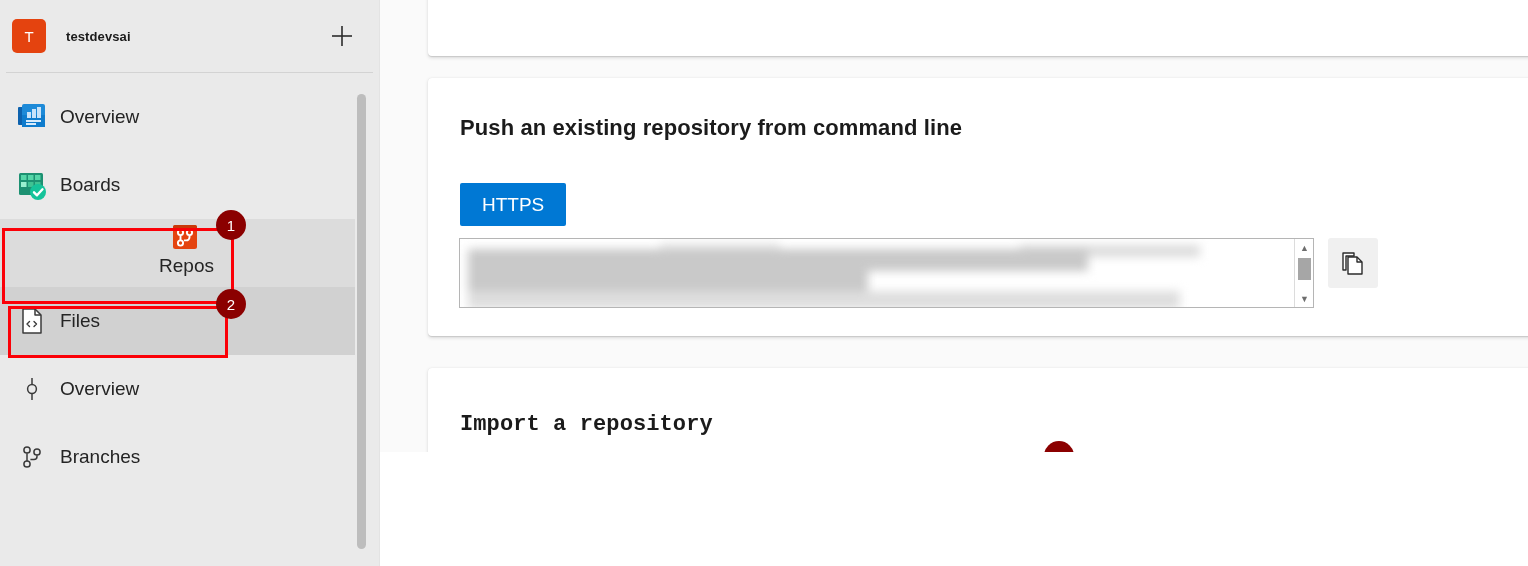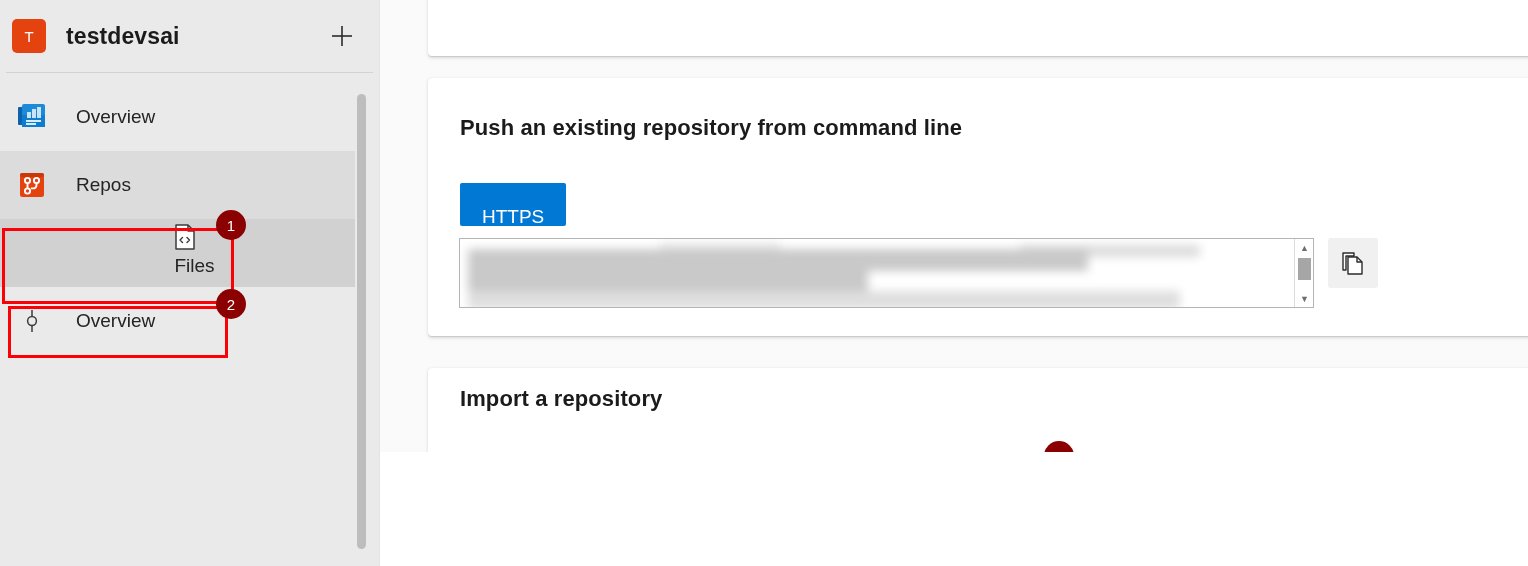--- a/index.html
+++ b/index.html
@@ -26,21 +26,21 @@
   }
   .proj-avatar {
     width: 34px; height: 34px; border-radius: 5px;
     background: #e4430f;
     color: #fff; font-size: 15px;
     display: flex; align-items: center; justify-content: center;
     flex: 0 0 34px;
   }
   .proj-name {
     margin-left: 20px;
-    font-size: 23px; font-weight: bold; color: #1b1b1b;
+    font-size: 13px; font-weight: bold; color: #1b1b1b;
     letter-spacing: .1px;
   }
   .add-btn {
     position: absolute; right: 22px; top: 50%;
     transform: translateY(-50%);
     width: 30px; height: 30px;
     display: flex; align-items: center; justify-content: center;
     color: #2b2b2b;
   }
   .add-btn svg { display: block; }
@@ -55,25 +55,25 @@
     position: relative;
     width: 355px;
   }
   .nav-item .ico {
     width: 36px; height: 36px;
     flex: 0 0 36px;
     display: flex; align-items: center; justify-content: center;
     margin-left: 6px;
   }
   .nav-item .lbl {
-    margin-left: 26px;
+    margin-left: 10px;
     font-size: 19px; color: #242424;
   }
-  .nav-item.hl-light { background: #dcdcdc; }
-  .nav-item.hl-dark  { background: #d1d1d1; flex-direction: column; }
+  .nav-item.hl-light { background: #dcdcdc; flex-direction: column; }
+  .nav-item.hl-dark  { background: #d1d1d1; }
 
   
   .sb-track {
     position: absolute; top: 78px; right: 13px;
     width: 9px; height: 486px;
     background: transparent;
   }
   .sb-thumb {
     position: absolute; top: 16px; left: 0;
     width: 9px; height: 455px;
@@ -95,29 +95,29 @@
     box-shadow: 0 1.6px 3.6px rgba(0,0,0,.13), 0 .3px .9px rgba(0,0,0,.10);
   }
   #card-cmdline { top: -78px; height: 134px; }
   #card-push    { top: 78px;  height: 258px; }
   #card-import  { top: 368px; height: 178px; }
   .card-title {
     font-size: 22px; font-weight: bold; color: #1b1b1b;
     letter-spacing: .1px;
   }
   #card-push .card-title  { position: absolute; left: 32px; top: 37px; }
-  #card-import .card-title{ position: absolute; left: 32px; top: 18px; }
+  #card-import .card-title{ position: absolute; left: 32px; top: 44px; font-family: Liberation Mono, monospace; }
 
   .tabs {
     position: absolute; left: 32px; top: 105px;
     display: flex; background: #f3f2f1; border-radius: 2px;
     overflow: hidden;
   }
   .tab {
-    padding: 12px 22px; height: 43px; line-height: 43px;
+    padding: 0 22px; height: 43px; line-height: 43px;
     font-size: 19px; color: #1b1b1b;
   }
   .tab.active { background: #0078d4; color: #ffffff; }
 
   .url-row {
     position: absolute; left: 31px; top: 160px;
     display: flex; align-items: flex-start;
   }
   .url-box {
     position: relative;
@@ -220,20 +220,36 @@
             <rect x="11" y="11" width="4" height="6" fill="#c8e3fa"></rect>
             <rect x="16" y="8" width="4" height="9" fill="#c8e3fa"></rect>
             <rect x="21" y="6" width="4" height="11" fill="#c8e3fa"></rect>
             <rect x="10" y="19" width="15" height="2" fill="#d8ecfc"></rect>
             <rect x="10" y="22" width="10" height="2" fill="#d8ecfc"></rect>
           </svg>
         </span>
         <span class="lbl">Overview</span>
       </div>
 
+      <div class="nav-item">
+        <span class="ico">
+          <svg width="32" height="32" viewBox="0 0 32 32">
+            <rect x="3" y="4" width="24" height="22" rx="1.5" fill="#1d9172"></rect>
+            <rect x="5" y="6" width="5.5" height="5" fill="#55d6a8"></rect>
+            <rect x="12" y="6" width="5.5" height="5" fill="#55d6a8"></rect>
+            <rect x="19" y="6" width="5.5" height="5" fill="#55d6a8"></rect>
+            <rect x="5" y="13" width="5.5" height="5" fill="#9af0cf"></rect>
+            <rect x="12" y="13" width="5.5" height="5" fill="#3fc293"></rect>
+            <rect x="19" y="13" width="5.5" height="5" fill="#3fc293"></rect>
+            <circle cx="22" cy="23" r="8" fill="#15c39a"></circle>
+            <path d="M18 23.3 l3 3 l5.5 -6" stroke="#ffffff" stroke-width="2.4" fill="none" stroke-linecap="round" stroke-linejoin="round"></path>
+          </svg>
+        </span>
+        <span class="lbl">Boards</span>
+      </div>
 
       <div class="nav-item hl-light">
         <span class="ico">
           <svg width="32" height="32" viewBox="0 0 32 32">
             <rect x="4" y="4" width="24" height="24" rx="2.5" fill="#e4430f"></rect>
             <rect x="4" y="4" width="24" height="4" rx="2" fill="#c9380a"></rect>
             <circle cx="11.5" cy="11.5" r="2.6" fill="none" stroke="#ffffff" stroke-width="1.9"></circle>
             <circle cx="20.5" cy="11.5" r="2.6" fill="none" stroke="#ffffff" stroke-width="1.9"></circle>
             <circle cx="11.5" cy="22" r="2.6" fill="none" stroke="#ffffff" stroke-width="1.9"></circle>
             <path d="M11.5 14.2 v5.2" stroke="#ffffff" stroke-width="1.9" fill="none"></path>
@@ -260,20 +276,32 @@
           <svg width="32" height="32" viewBox="0 0 32 32">
             <circle cx="16" cy="16" r="4.4" fill="none" stroke="#3b3b3b" stroke-width="1.5"></circle>
             <line x1="16" y1="5" x2="16" y2="11.5" stroke="#3b3b3b" stroke-width="1.5"></line>
             <line x1="16" y1="20.5" x2="16" y2="27" stroke="#3b3b3b" stroke-width="1.5"></line>
           </svg>
         </span>
         <span class="lbl">Overview</span>
       </div>
 
 
+      <div class="nav-item">
+        <span class="ico">
+          <svg width="32" height="32" viewBox="0 0 32 32">
+            <circle cx="11" cy="9" r="3.1" fill="none" stroke="#3b3b3b" stroke-width="1.5"></circle>
+            <circle cx="21" cy="11" r="3.1" fill="none" stroke="#3b3b3b" stroke-width="1.5"></circle>
+            <circle cx="11" cy="23" r="3.1" fill="none" stroke="#3b3b3b" stroke-width="1.5"></circle>
+            <path d="M11 12.2 v7.7" stroke="#3b3b3b" stroke-width="1.5" fill="none"></path>
+            <path d="M21 14.2 v1.4 a3 3 0 0 1 -3 3 h-3.6" stroke="#3b3b3b" stroke-width="1.5" fill="none"></path>
+          </svg>
+        </span>
+        <span class="lbl">Branches</span>
+      </div>
 
       <div class="nav-item">
 
         <span class="lbl"></span>
       </div>
 
     </div>
 
     <div class="sb-track">
       <div class="sb-thumb"></div>

